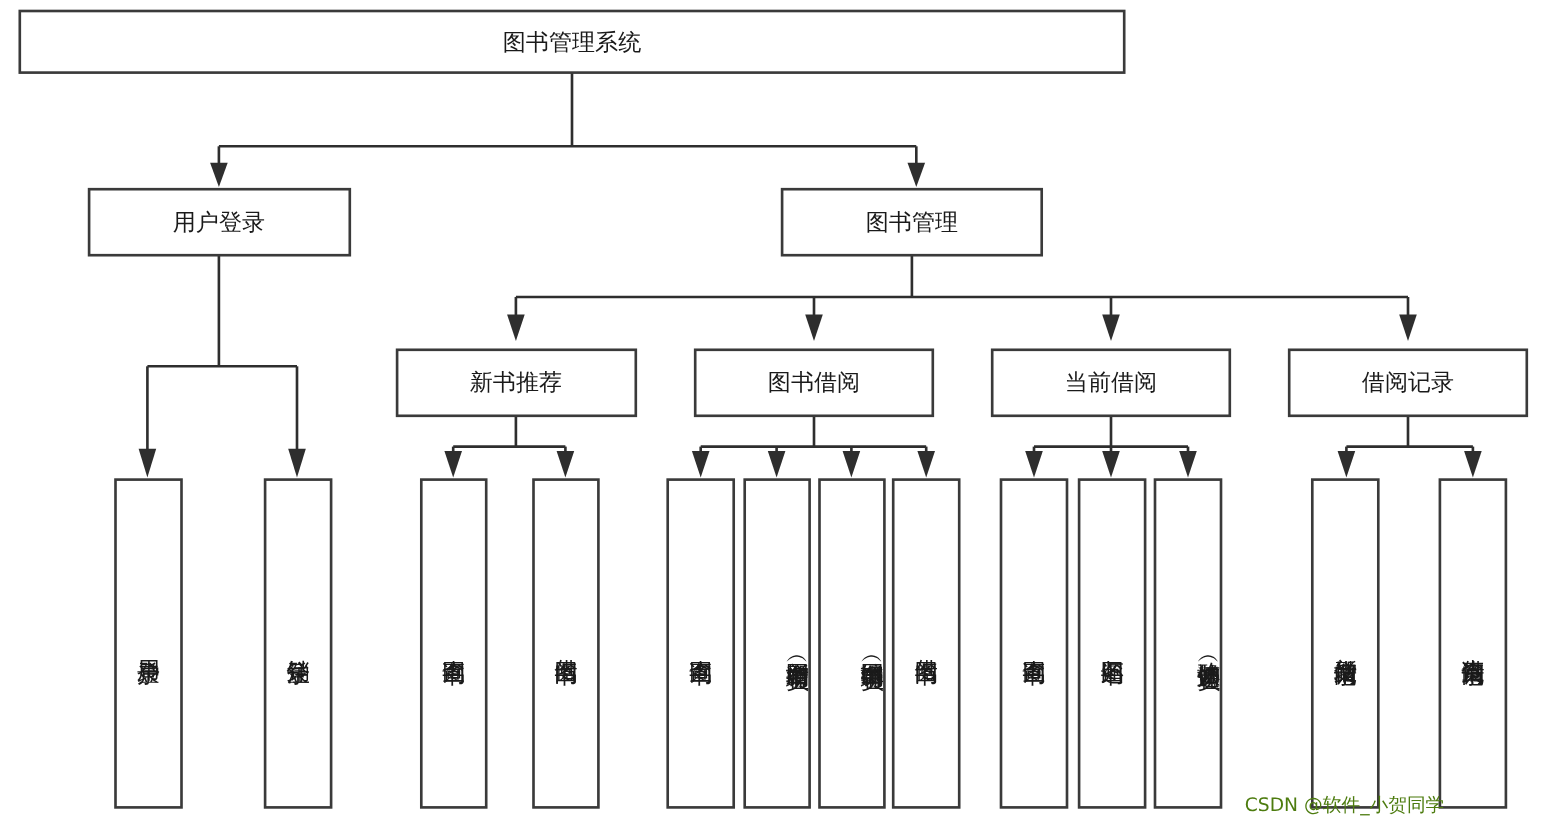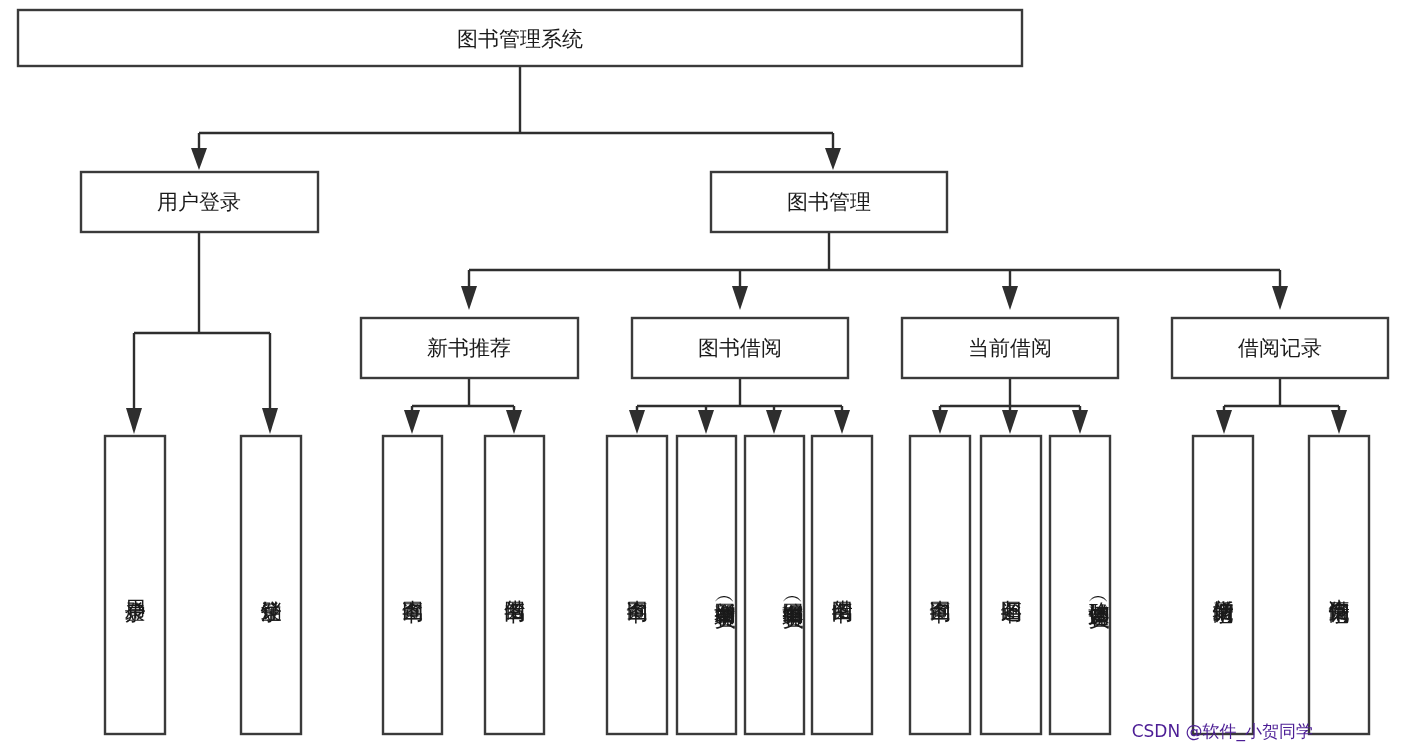--- a/index.html
+++ b/index.html
@@ -68,21 +68,21 @@
   }
   .vlabel.centered {
     align-items: center;
   }
   .watermark {
     position: absolute;
     right: 8px;
     bottom: 4px;
     font-family: "DejaVu Sans", "Liberation Sans", sans-serif;
     font-size: 17px;
-    color: #4c1d95;
+    color: #4d7c0f;
     white-space: nowrap;
     pointer-events: none;
   }
 </style>
 </head>
 <body>
 
 <div id="diagram-root">
 
   <svg id="flow-svg" viewBox="0 0 1405 747">

